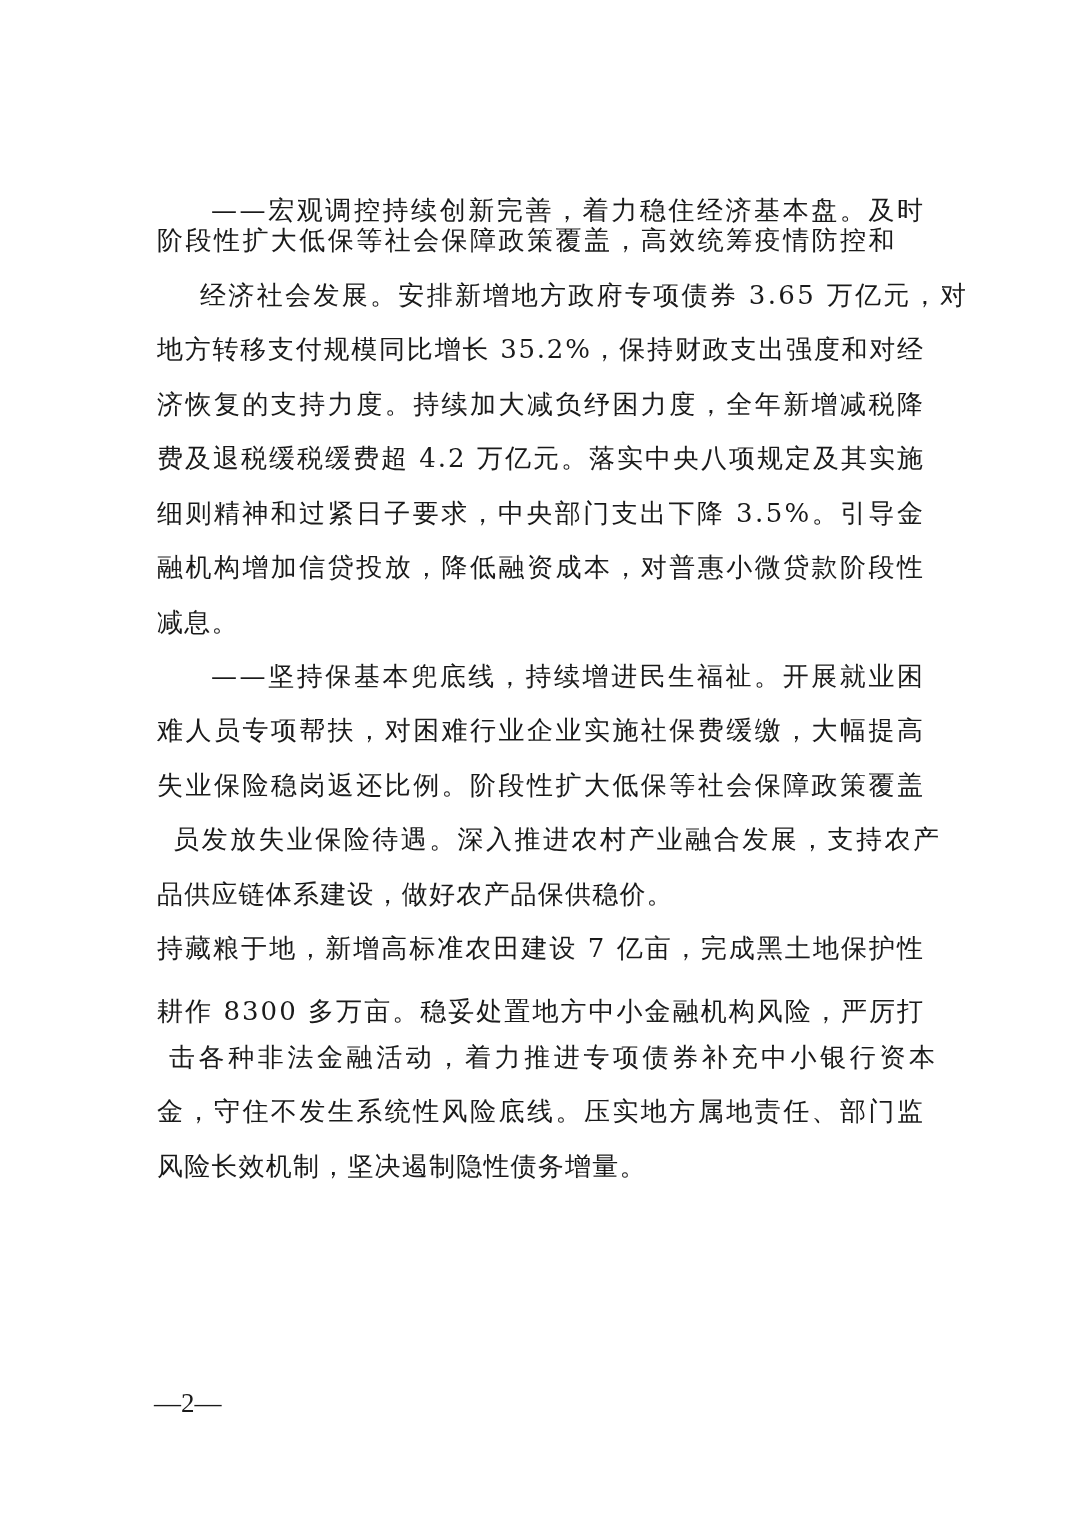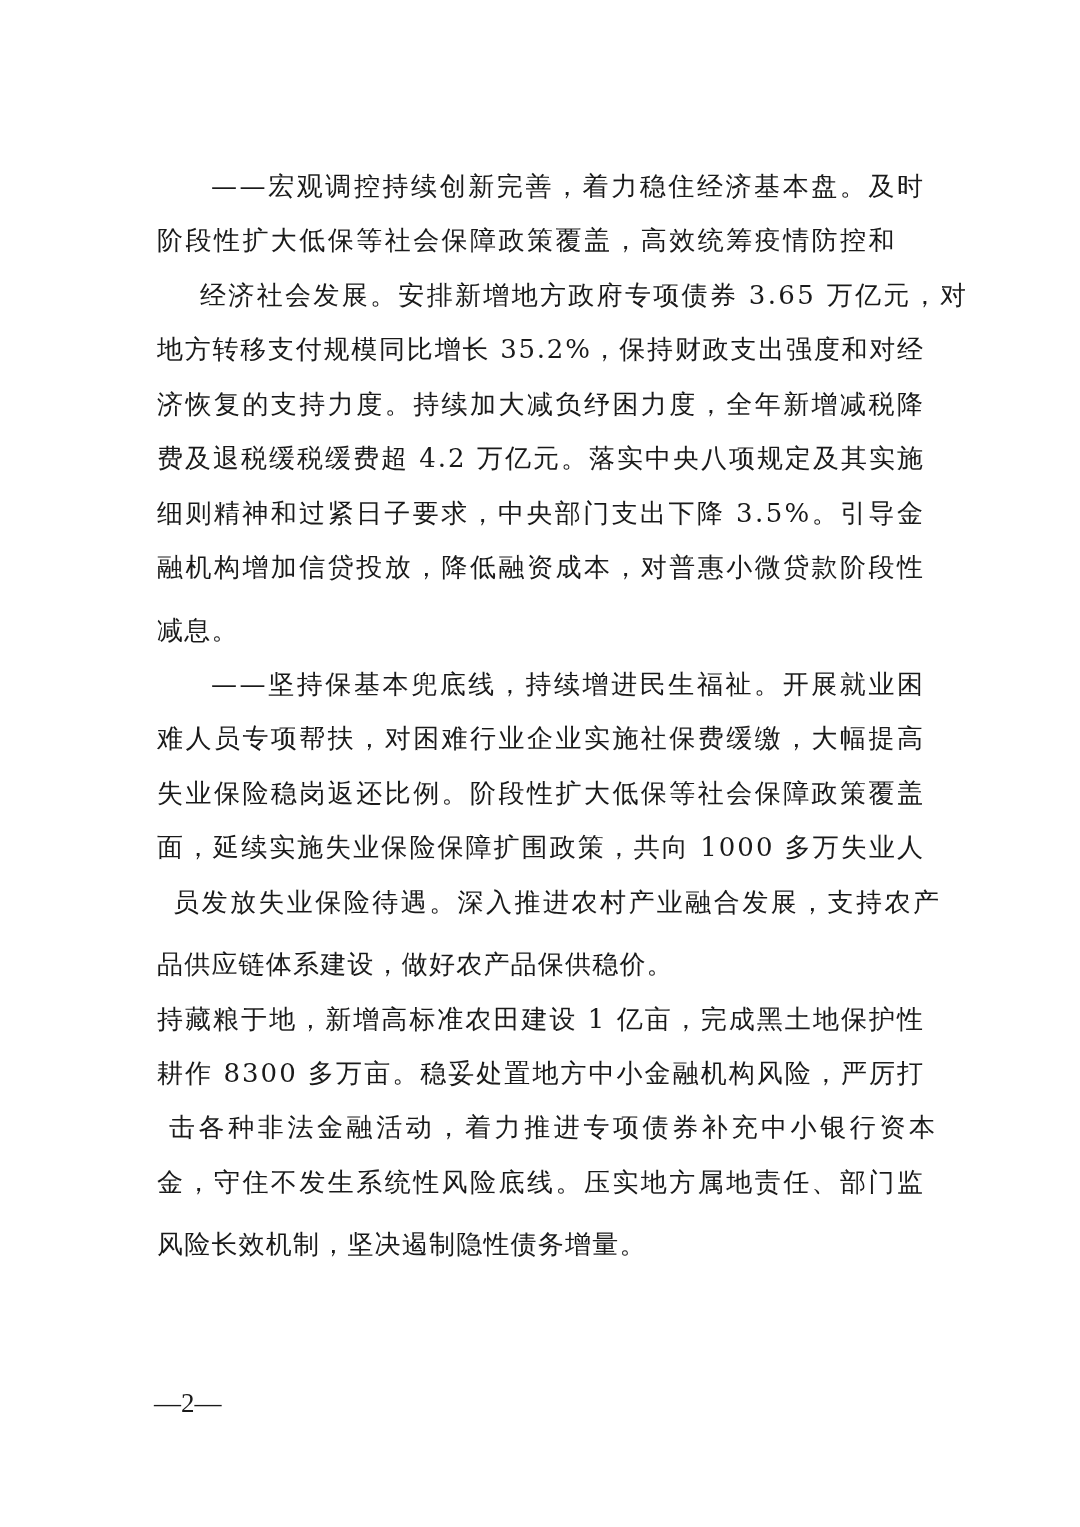--- a/index.html
+++ b/index.html
@@ -33,21 +33,20 @@
       font-size: 26px;
       white-space: nowrap;
       text-align: justify;
       text-align-last: justify;
       letter-spacing: 0;
       overflow: visible;
     }
     .line.last {
       text-align-last: left;
       letter-spacing: 1.2px;
-      margin-top: 8px;
     }
     .line.indent {
       padding-left: 54px;
     }
     .page-number {
       position: absolute;
       left: 154px;
       top: 1386px;
       font-size: 27px;
       line-height: 34px;
@@ -55,43 +54,42 @@
       color: #1a1a1a;
     }
   </style>
 </head>
 <body>
 
 <div class="page">
   <div class="text-block">
 
     <div>
-      <div class="line indent"><span style="display: inline-block; white-space: nowrap; letter-spacing: 2.58333px;">——宏观调控持续创新完善，着力稳住经济基本盘。及时</span></div>
+      <div class="line indent"><span style="display: inline-block; white-space: nowrap; letter-spacing: 2.58333px; margin-top: 24px;">——宏观调控持续创新完善，着力稳住经济基本盘。及时</span></div>
       <div class="line"><span style="display: inline-block; white-space: nowrap; letter-spacing: 2.46154px;">阶段性扩大低保等社会保障政策覆盖，高效统筹疫情防控和</span></div>
       <div class="line"><span style="display: inline-block; white-space: nowrap; letter-spacing: 2.33028px; margin-left: 43px;">经济社会发展。安排新增地方政府专项债券 3.65 万亿元，对</span></div>
       <div class="line"><span style="display: inline-block; white-space: nowrap; letter-spacing: 1.76293px;">地方转移支付规模同比增长 35.2%，保持财政支出强度和对经</span></div>
       <div class="line"><span style="display: inline-block; white-space: nowrap; letter-spacing: 2.46154px;">济恢复的支持力度。持续加大减负纾困力度，全年新增减税降</span></div>
       <div class="line"><span style="display: inline-block; white-space: nowrap; letter-spacing: 2.00377px;">费及退税缓税缓费超 4.2 万亿元。落实中央八项规定及其实施</span></div>
       <div class="line"><span style="display: inline-block; white-space: nowrap; letter-spacing: 2.41685px;">细则精神和过紧日子要求，中央部门支出下降 3.5%。引导金</span></div>
       <div class="line"><span style="display: inline-block; white-space: nowrap; letter-spacing: 2.46154px;">融机构增加信贷投放，降低融资成本，对普惠小微贷款阶段性</span></div>
       <div class="line last">减息。</div>
     </div>
 
     <div>
       <div class="line indent"><span style="display: inline-block; white-space: nowrap; letter-spacing: 2.58333px;">——坚持保基本兜底线，持续增进民生福祉。开展就业困</span></div>
       <div class="line"><span style="display: inline-block; white-space: nowrap; letter-spacing: 2.46154px;">难人员专项帮扶，对困难行业企业实施社保费缓缴，大幅提高</span></div>
       <div class="line"><span style="display: inline-block; white-space: nowrap; letter-spacing: 2.46154px;">失业保险稳岗返还比例。阶段性扩大低保等社会保障政策覆盖</span></div>
-      <div class="line"><span style="display: inline-block; white-space: nowrap; letter-spacing: 2.04472px;">面，延续实施失业保险保障扩围政策，共向 1000 多万失业人</span></div>
       <div class="line"><span style="display: inline-block; white-space: nowrap; letter-spacing: 2.46154px; margin-left: 16px;">员发放失业保险待遇。深入推进农村产业融合发展，支持农产</span></div>
       <div class="line last">品供应链体系建设，做好农产品保供稳价。</div>
     </div>
 
     <div>
-      <div class="line"><span style="display: inline-block; white-space: nowrap; letter-spacing: 2.03292px;">持藏粮于地，新增高标准农田建设 1 亿亩，完成黑土地保护性</span></div>
-      <div class="line"><span style="display: inline-block; white-space: nowrap; letter-spacing: 2.04472px;">耕作 8300 多万亩。稳妥处置地方中小金融机构风险，严厉打</span></div>
+      <div class="line"><span style="display: inline-block; white-space: nowrap; letter-spacing: 2.03292px;">持藏粮于地，新增高标准农田建设 7 亿亩，完成黑土地保护性</span></div>
+      <div class="line"><span style="display: inline-block; white-space: nowrap; letter-spacing: 2.04472px; margin-top: 8px;">耕作 8300 多万亩。稳妥处置地方中小金融机构风险，严厉打</span></div>
       <div class="line"><span style="display: inline-block; white-space: nowrap; letter-spacing: 3.6px; margin-left: 12px;">击各种非法金融活动，着力推进专项债券补充中小银行资本</span></div>
       <div class="line"><span style="display: inline-block; white-space: nowrap; letter-spacing: 2.46154px;">金，守住不发生系统性风险底线。压实地方属地责任、部门监</span></div>
       <div class="line last">风险长效机制，坚决遏制隐性债务增量。</div>
     </div>
 
   </div>
 
   <div class="page-number">—2—</div>
 </div>
 

